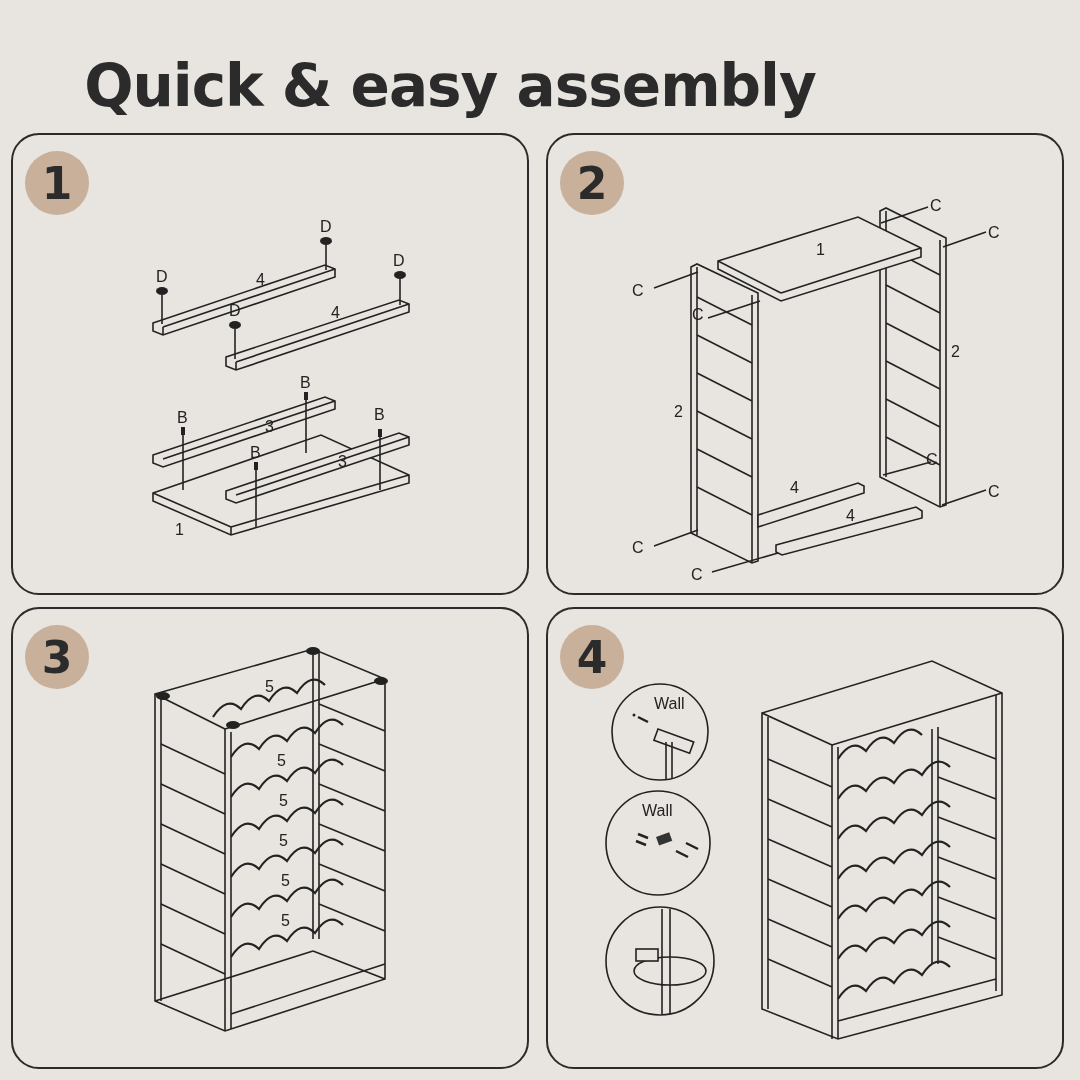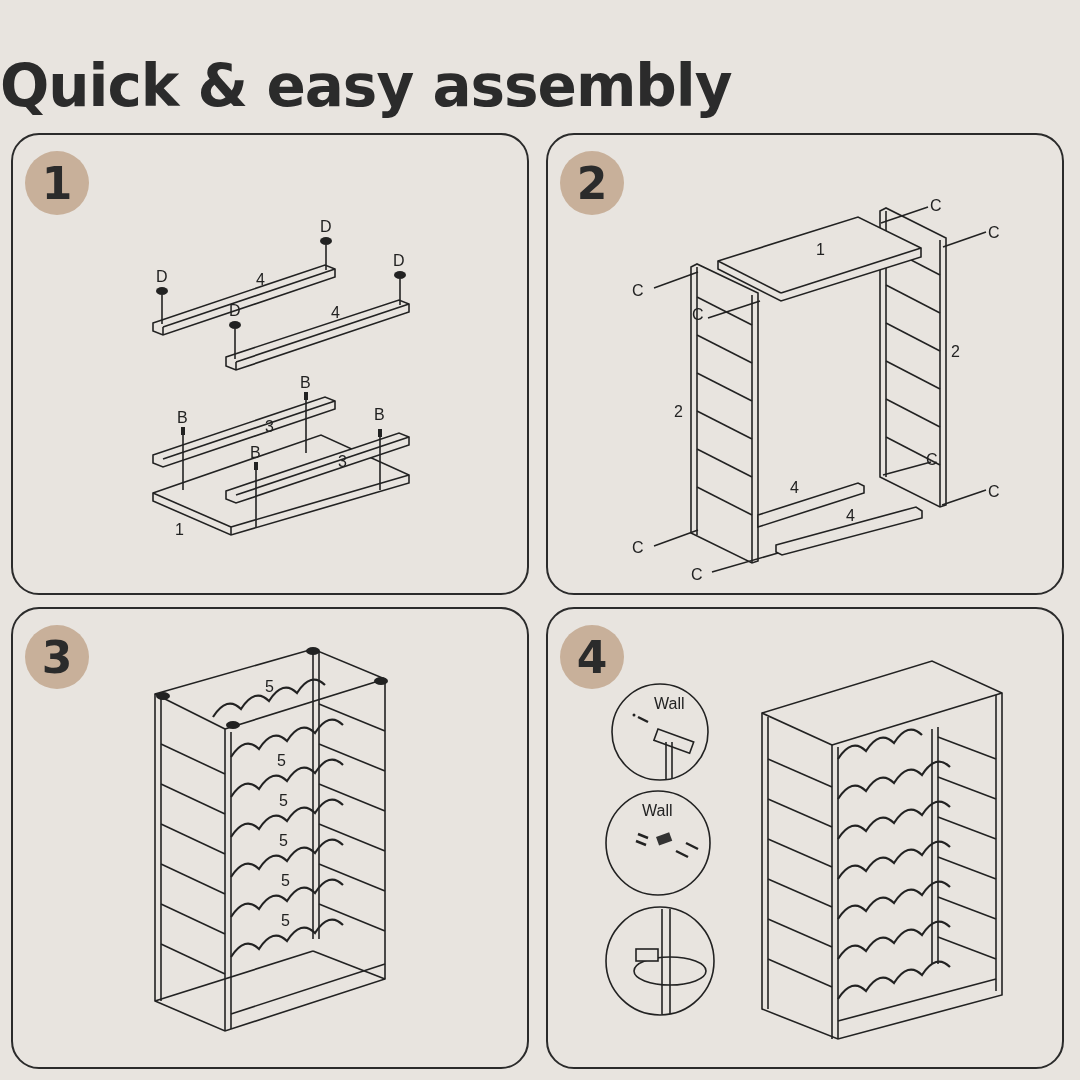--- a/index.html
+++ b/index.html
@@ -1,17 +1,17 @@
 <!DOCTYPE html>
 <html><head>
 <meta charset="utf-8">
 <style>
   html,body{margin:0;padding:0;}
   body{width:1080px;height:1080px;background:#e8e4df;position:relative;overflow:hidden;font-family:"Liberation Sans",sans-serif;color:#2b2b2b;}
-  .title{position:absolute;top:52px;left:0;width:900px;text-align:left;font-family:"DejaVu Sans",sans-serif;font-weight:bold;font-size:58px;letter-spacing:-1px;color:#2b2b2b;}
+  .title{position:absolute;top:52px;left:0;width:900px;text-align:center;font-family:"DejaVu Sans",sans-serif;font-weight:bold;font-size:58px;letter-spacing:-1px;color:#2b2b2b;}
   .panel{position:absolute;border:2px solid #2b2b2b;border-radius:28px;background:#e8e4df;box-sizing:border-box;}
   .p1{left:11px;top:133px;width:518px;height:462px;}
   .p2{left:546px;top:133px;width:518px;height:462px;}
   .p3{left:11px;top:607px;width:518px;height:462px;}
   .p4{left:546px;top:607px;width:518px;height:462px;}
   .badge{position:absolute;left:12px;top:16px;width:64px;height:64px;border-radius:50%;background:#c8b09a;display:flex;align-items:center;justify-content:center;font-family:"DejaVu Sans",sans-serif;font-weight:bold;font-size:44px;color:#2b2b2b;}
   svg{position:absolute;left:0;top:0;}
   svg text{font-family:"Liberation Sans",sans-serif;font-size:16px;fill:#222;}
   .ln{stroke:#222;stroke-width:1.6;fill:none;}
   .lnw{stroke:#222;stroke-width:1.6;fill:#e8e4df;}

